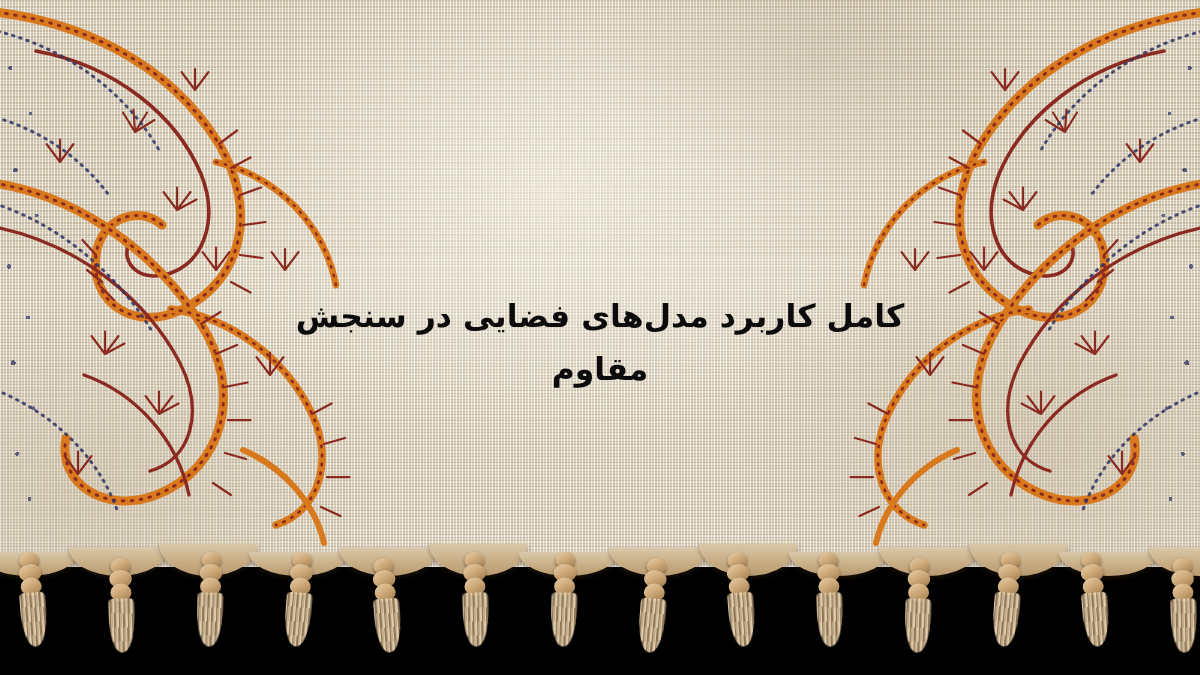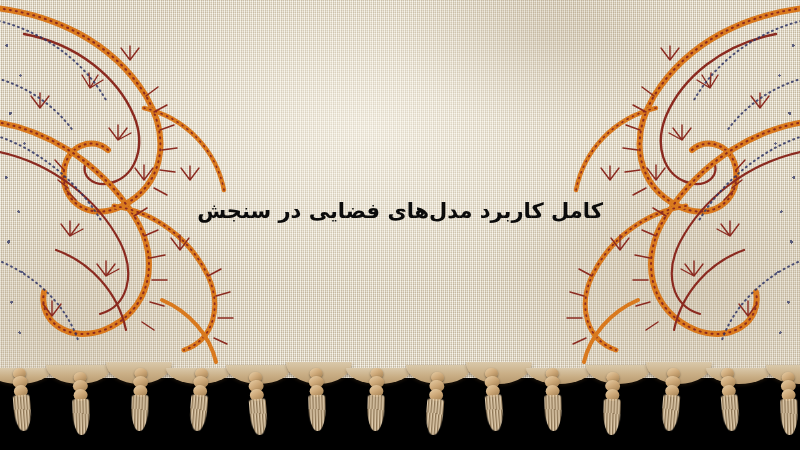--- a/index.html
+++ b/index.html
@@ -226,20 +226,21 @@
           <path d="M 8 262 C 44 278 72 306 84 340"></path>
           <path d="M -6 76 C 30 84 60 104 80 132"></path>
         </g>
       </g>
     </svg>
   </div>
   <div class="speck right"></div>
 
   <div class="title">
     <div>کامل کاربرد مدل‌های فضایی در سنجش</div>
+    <div>مقاوم</div>
   </div>
 
   <div class="fringe" id="fringe">
       <div class="tassel" style="left: 9px; top: 0px; transform: rotate(-4.5deg);">
         <span class="knot k1"></span>
         <span class="knot k2"></span>
         <span class="knot k3"></span>
         <span class="skirt"></span>
       </div>
       <div class="tassel" style="left: 68px; top: 4px; transform: rotate(-1.5deg);">

